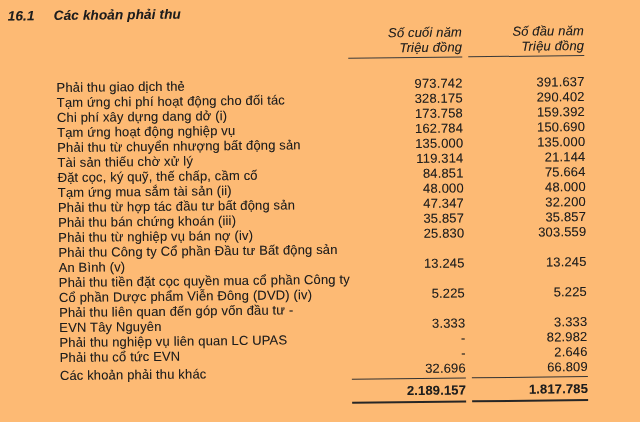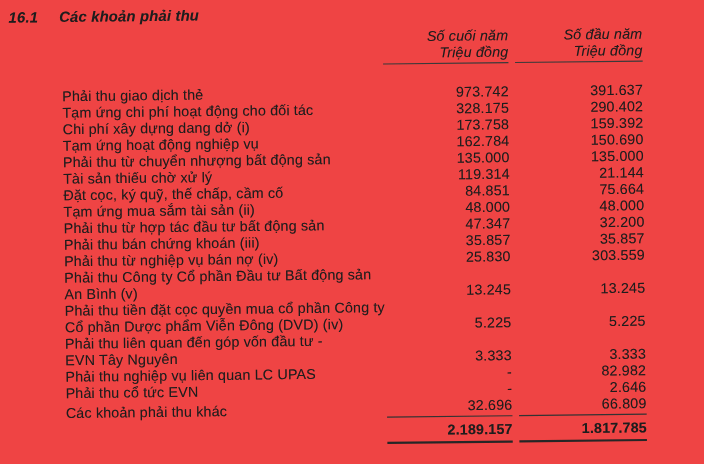--- a/index.html
+++ b/index.html
@@ -1,20 +1,20 @@
 <!DOCTYPE html>
 <html><head>
 <meta charset="utf-8">
 <style>
   html,body { margin:0; padding:0; }
   .page {
     position: relative;
     width: 640px;
     height: 422px;
-    background: #ef4444;
+    background: #fdba74;
     overflow: hidden;
     font-family: "Liberation Sans", "DejaVu Sans", sans-serif;
     color: #1d1d1d;
     font-size: 13px;
     line-height: 15px;
     letter-spacing: 0.15px;
     text-shadow: 0 0 0.4px rgba(30,30,30,0.35);
   }
   .doc {
     padding-top: 8px;

